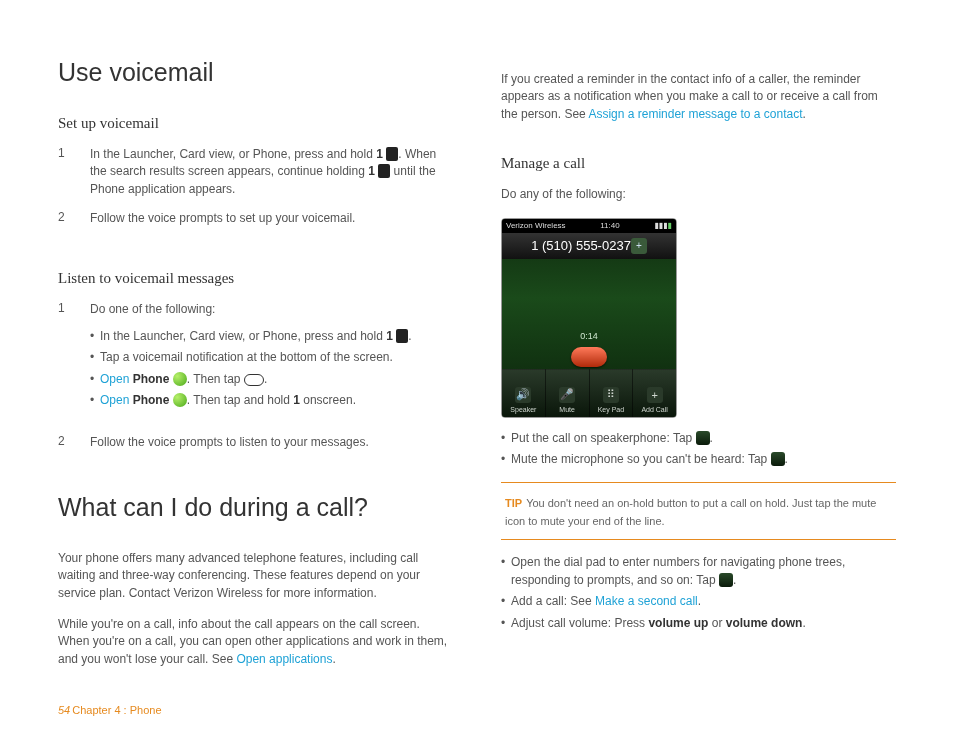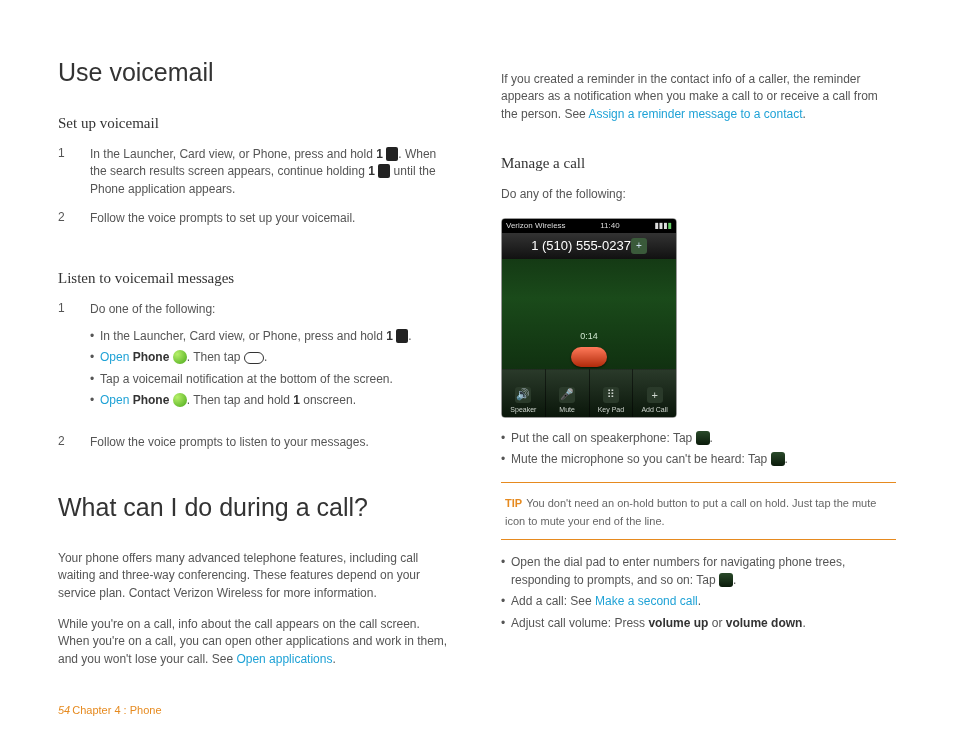--- a/index.html
+++ b/index.html
@@ -213,22 +213,22 @@
 
     <div class="spacer-lg"></div>
     <h2>Listen to voicemail messages</h2>
 
     <div class="numstep">
       <div class="num">1</div>
       <div class="body">
         <span>Do one of the following:</span>
         <ul class="bullets nested">
           <li><span>In the Launcher, Card view, or Phone, press and hold </span><b>1</b> <span class="key"></span><span>.</span></li>
+          <li>Tap a voicemail notification at the bottom of the screen.</li>
           <li><a class="link">Open</a> <b>Phone</b> <span class="picon"></span><span>. Then tap </span><span class="vmicon"></span><span>.</span></li>
-          <li>Tap a voicemail notification at the bottom of the screen.</li>
           <li><a class="link">Open</a> <b>Phone</b> <span class="picon"></span><span>. Then tap and hold </span><b>1</b><span> onscreen.</span></li>
         </ul>
       </div>
     </div>
 
     <div class="numstep">
       <div class="num">2</div>
       <div class="body">Follow the voice prompts to listen to your messages.</div>
     </div>
 

